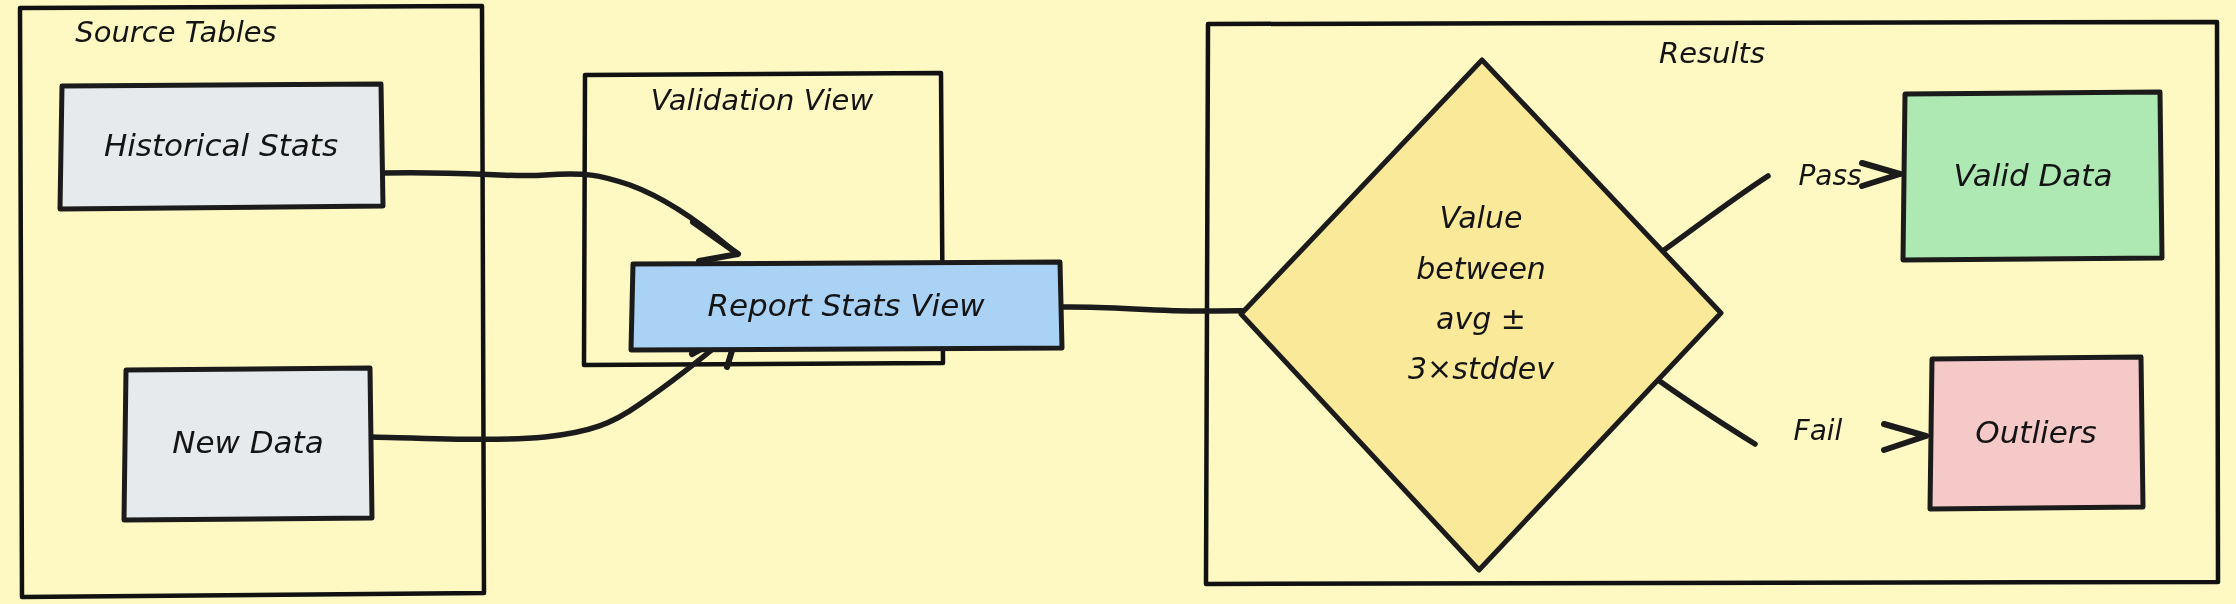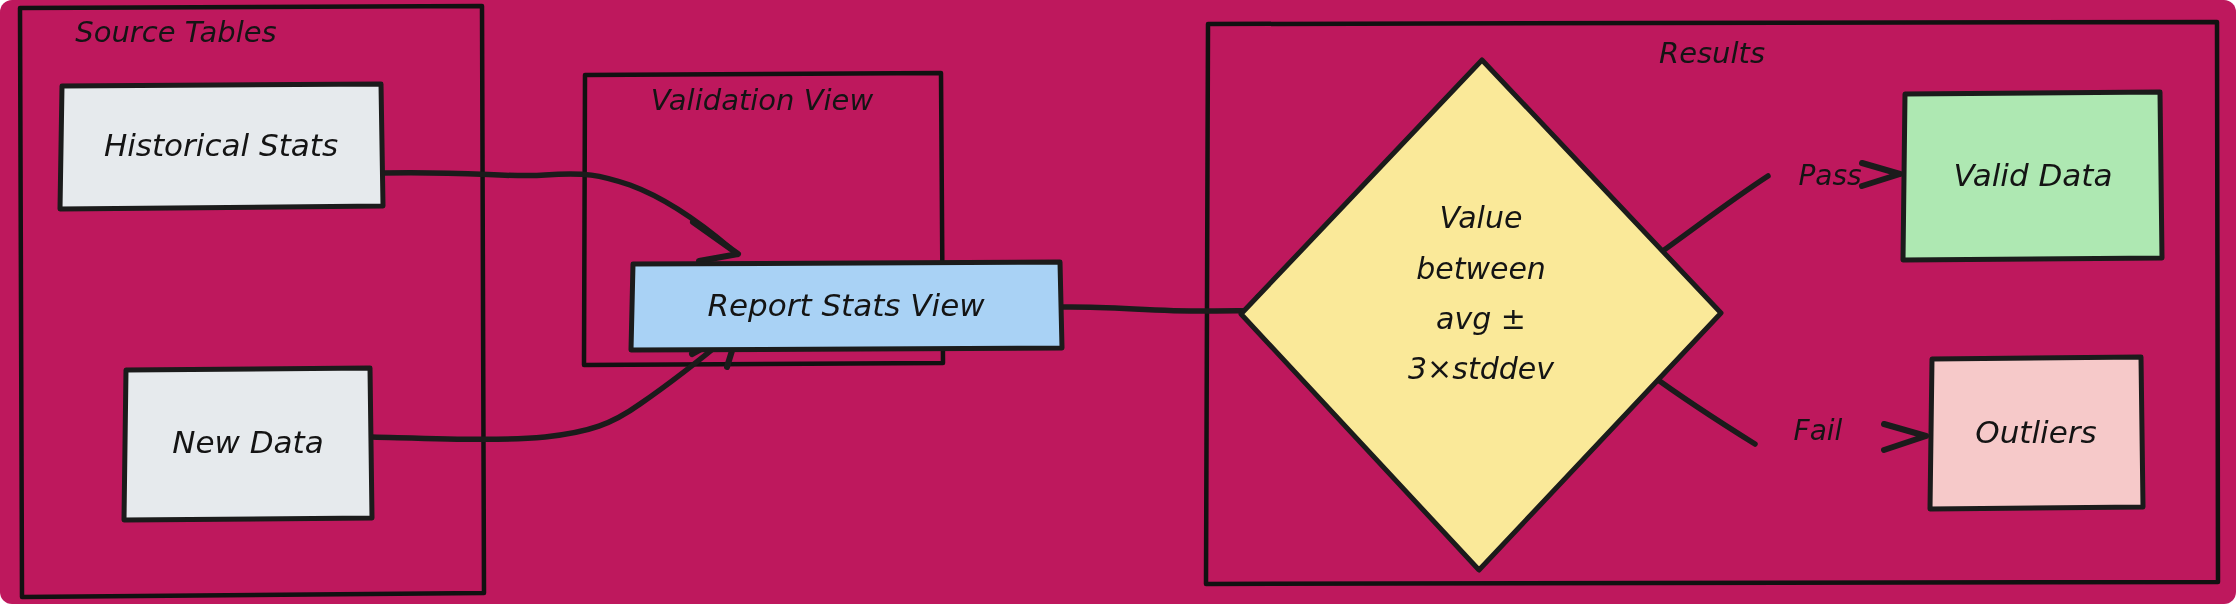--- a/index.html
+++ b/index.html
@@ -11,22 +11,21 @@
   body {
     width: 2236px;
     height: 604px;
     overflow: hidden;
     font-family: "DejaVu Sans", sans-serif;
   }
   #diagram-root {
     position: relative;
     width: 2236px;
     height: 604px;
-    background: #be185d;
-    border-radius: 12px;
+    background: #fef9c3;
   }
   svg.diagram-canvas {
     display: block;
     width: 2236px;
     height: 604px;
   }
   .grp-border {
     fill: none;
     stroke: #111111;
     stroke-width: 4.5;

